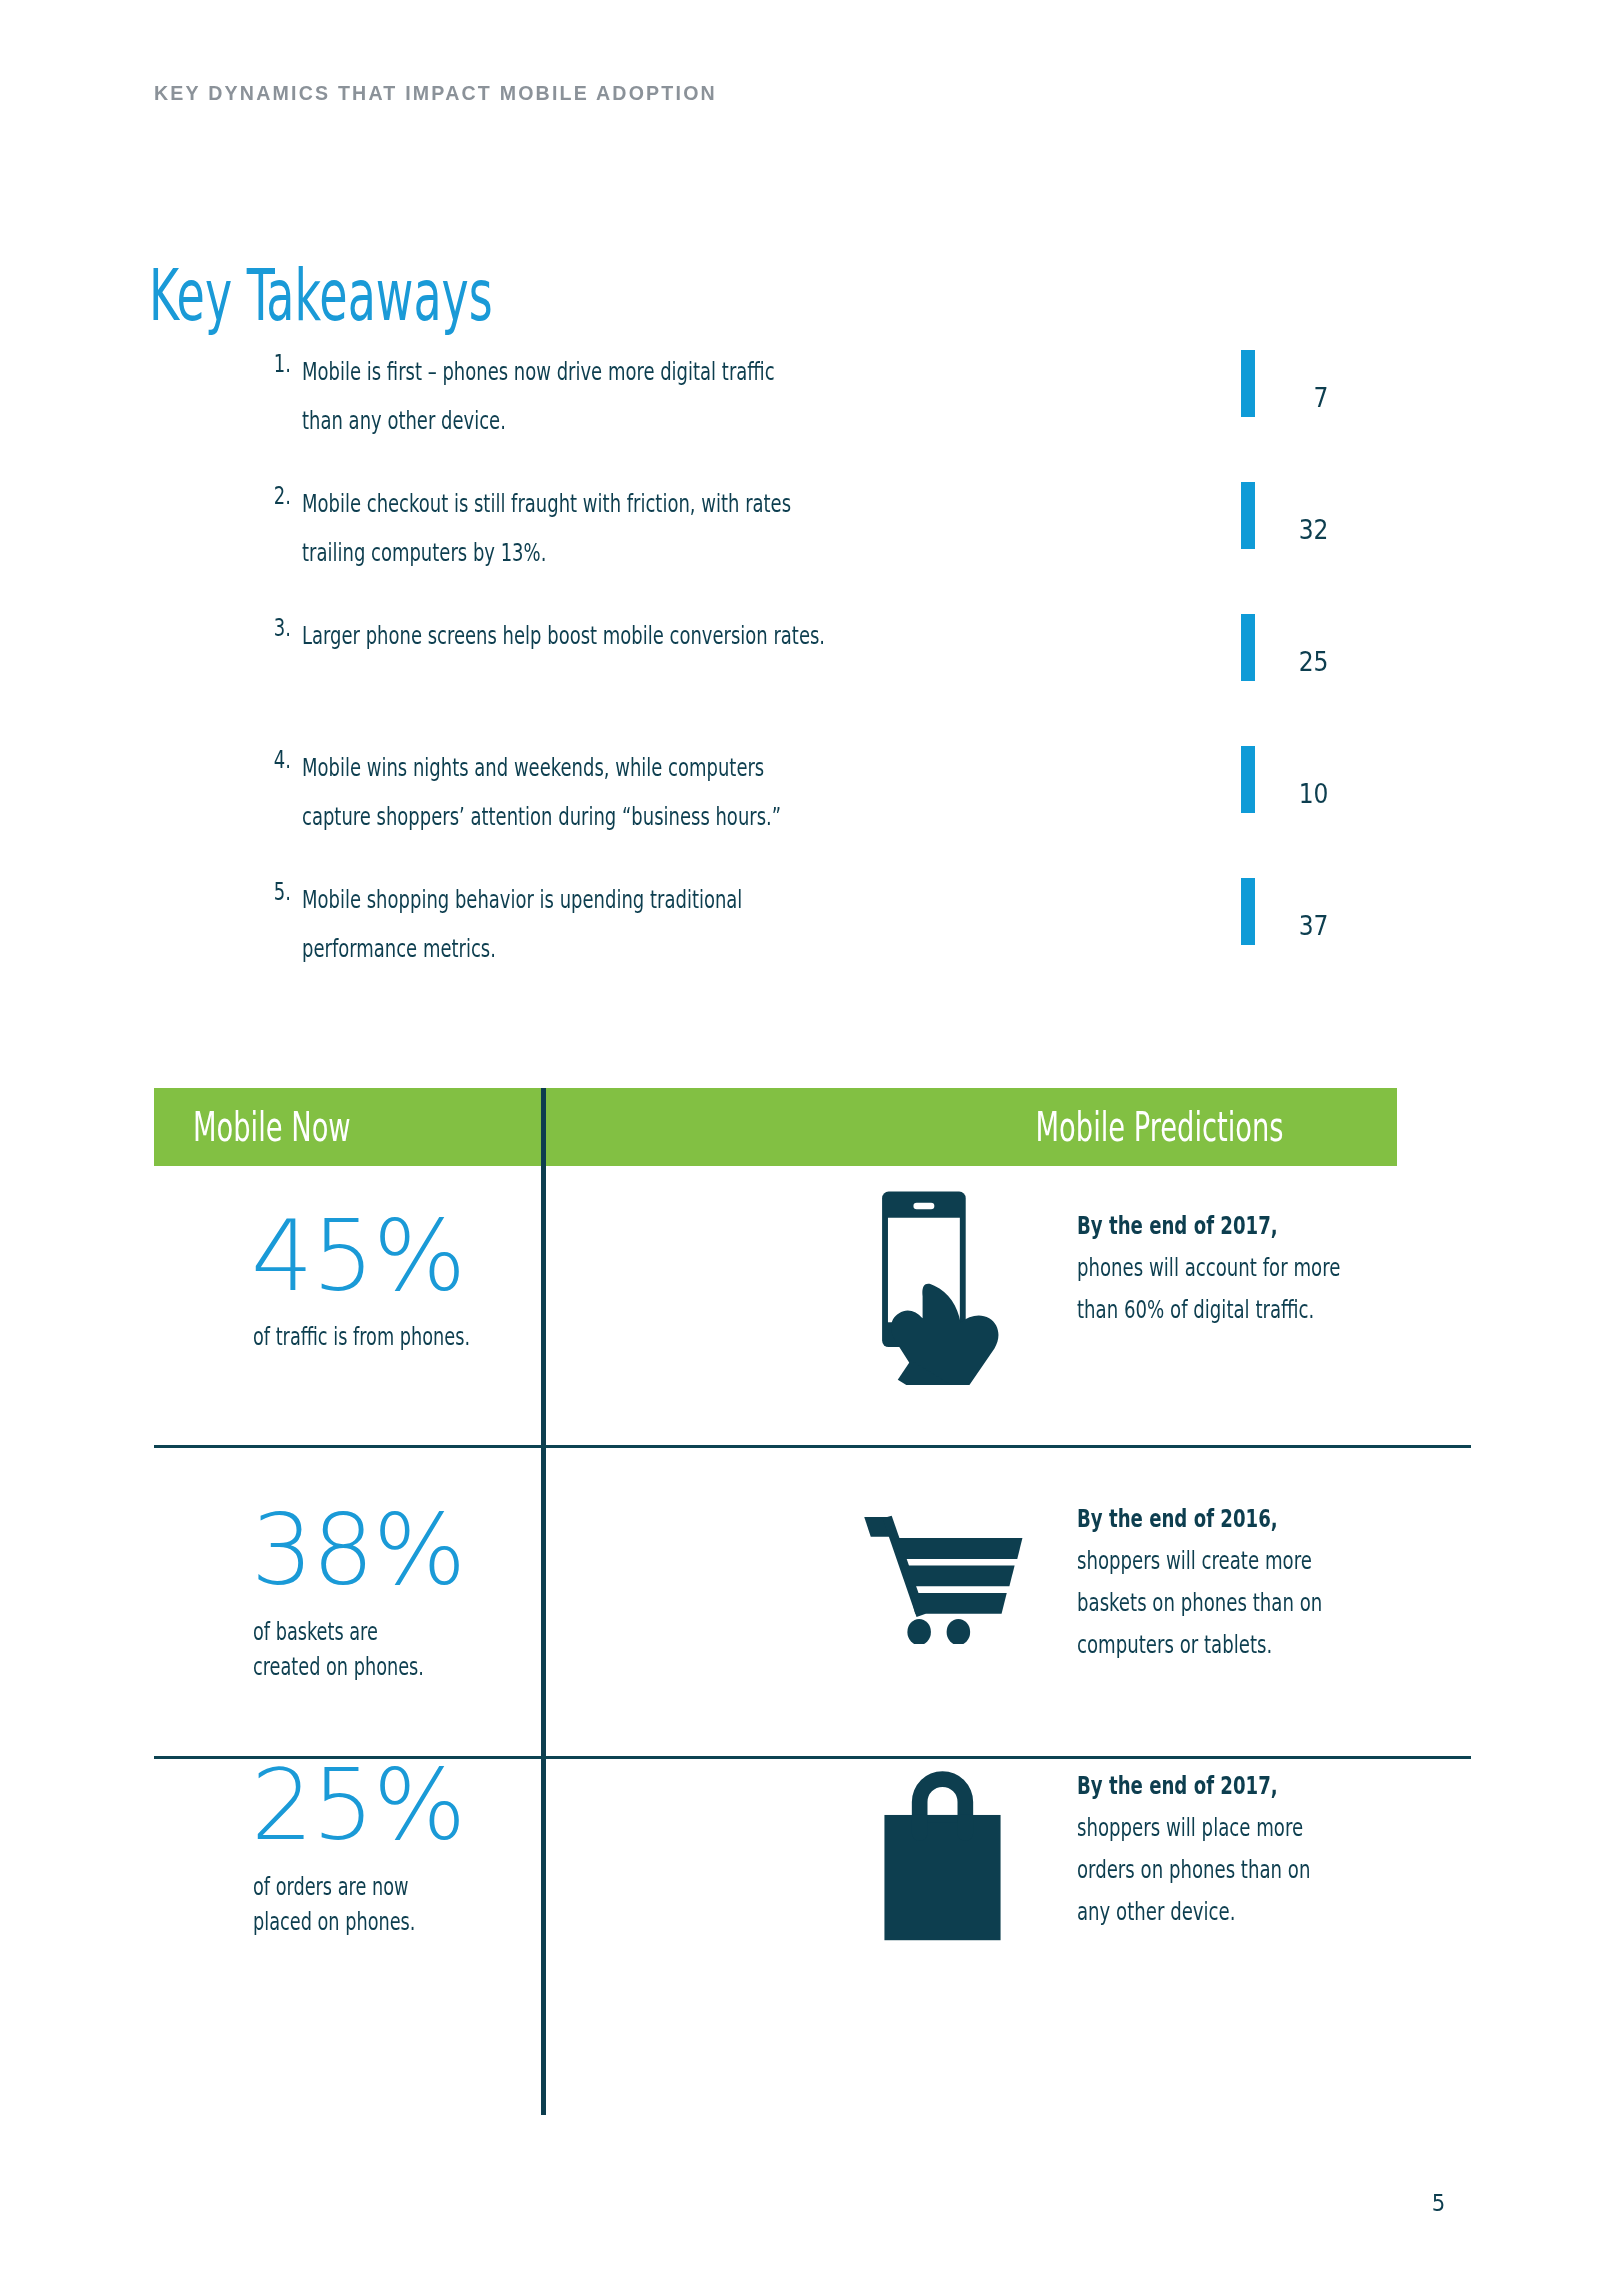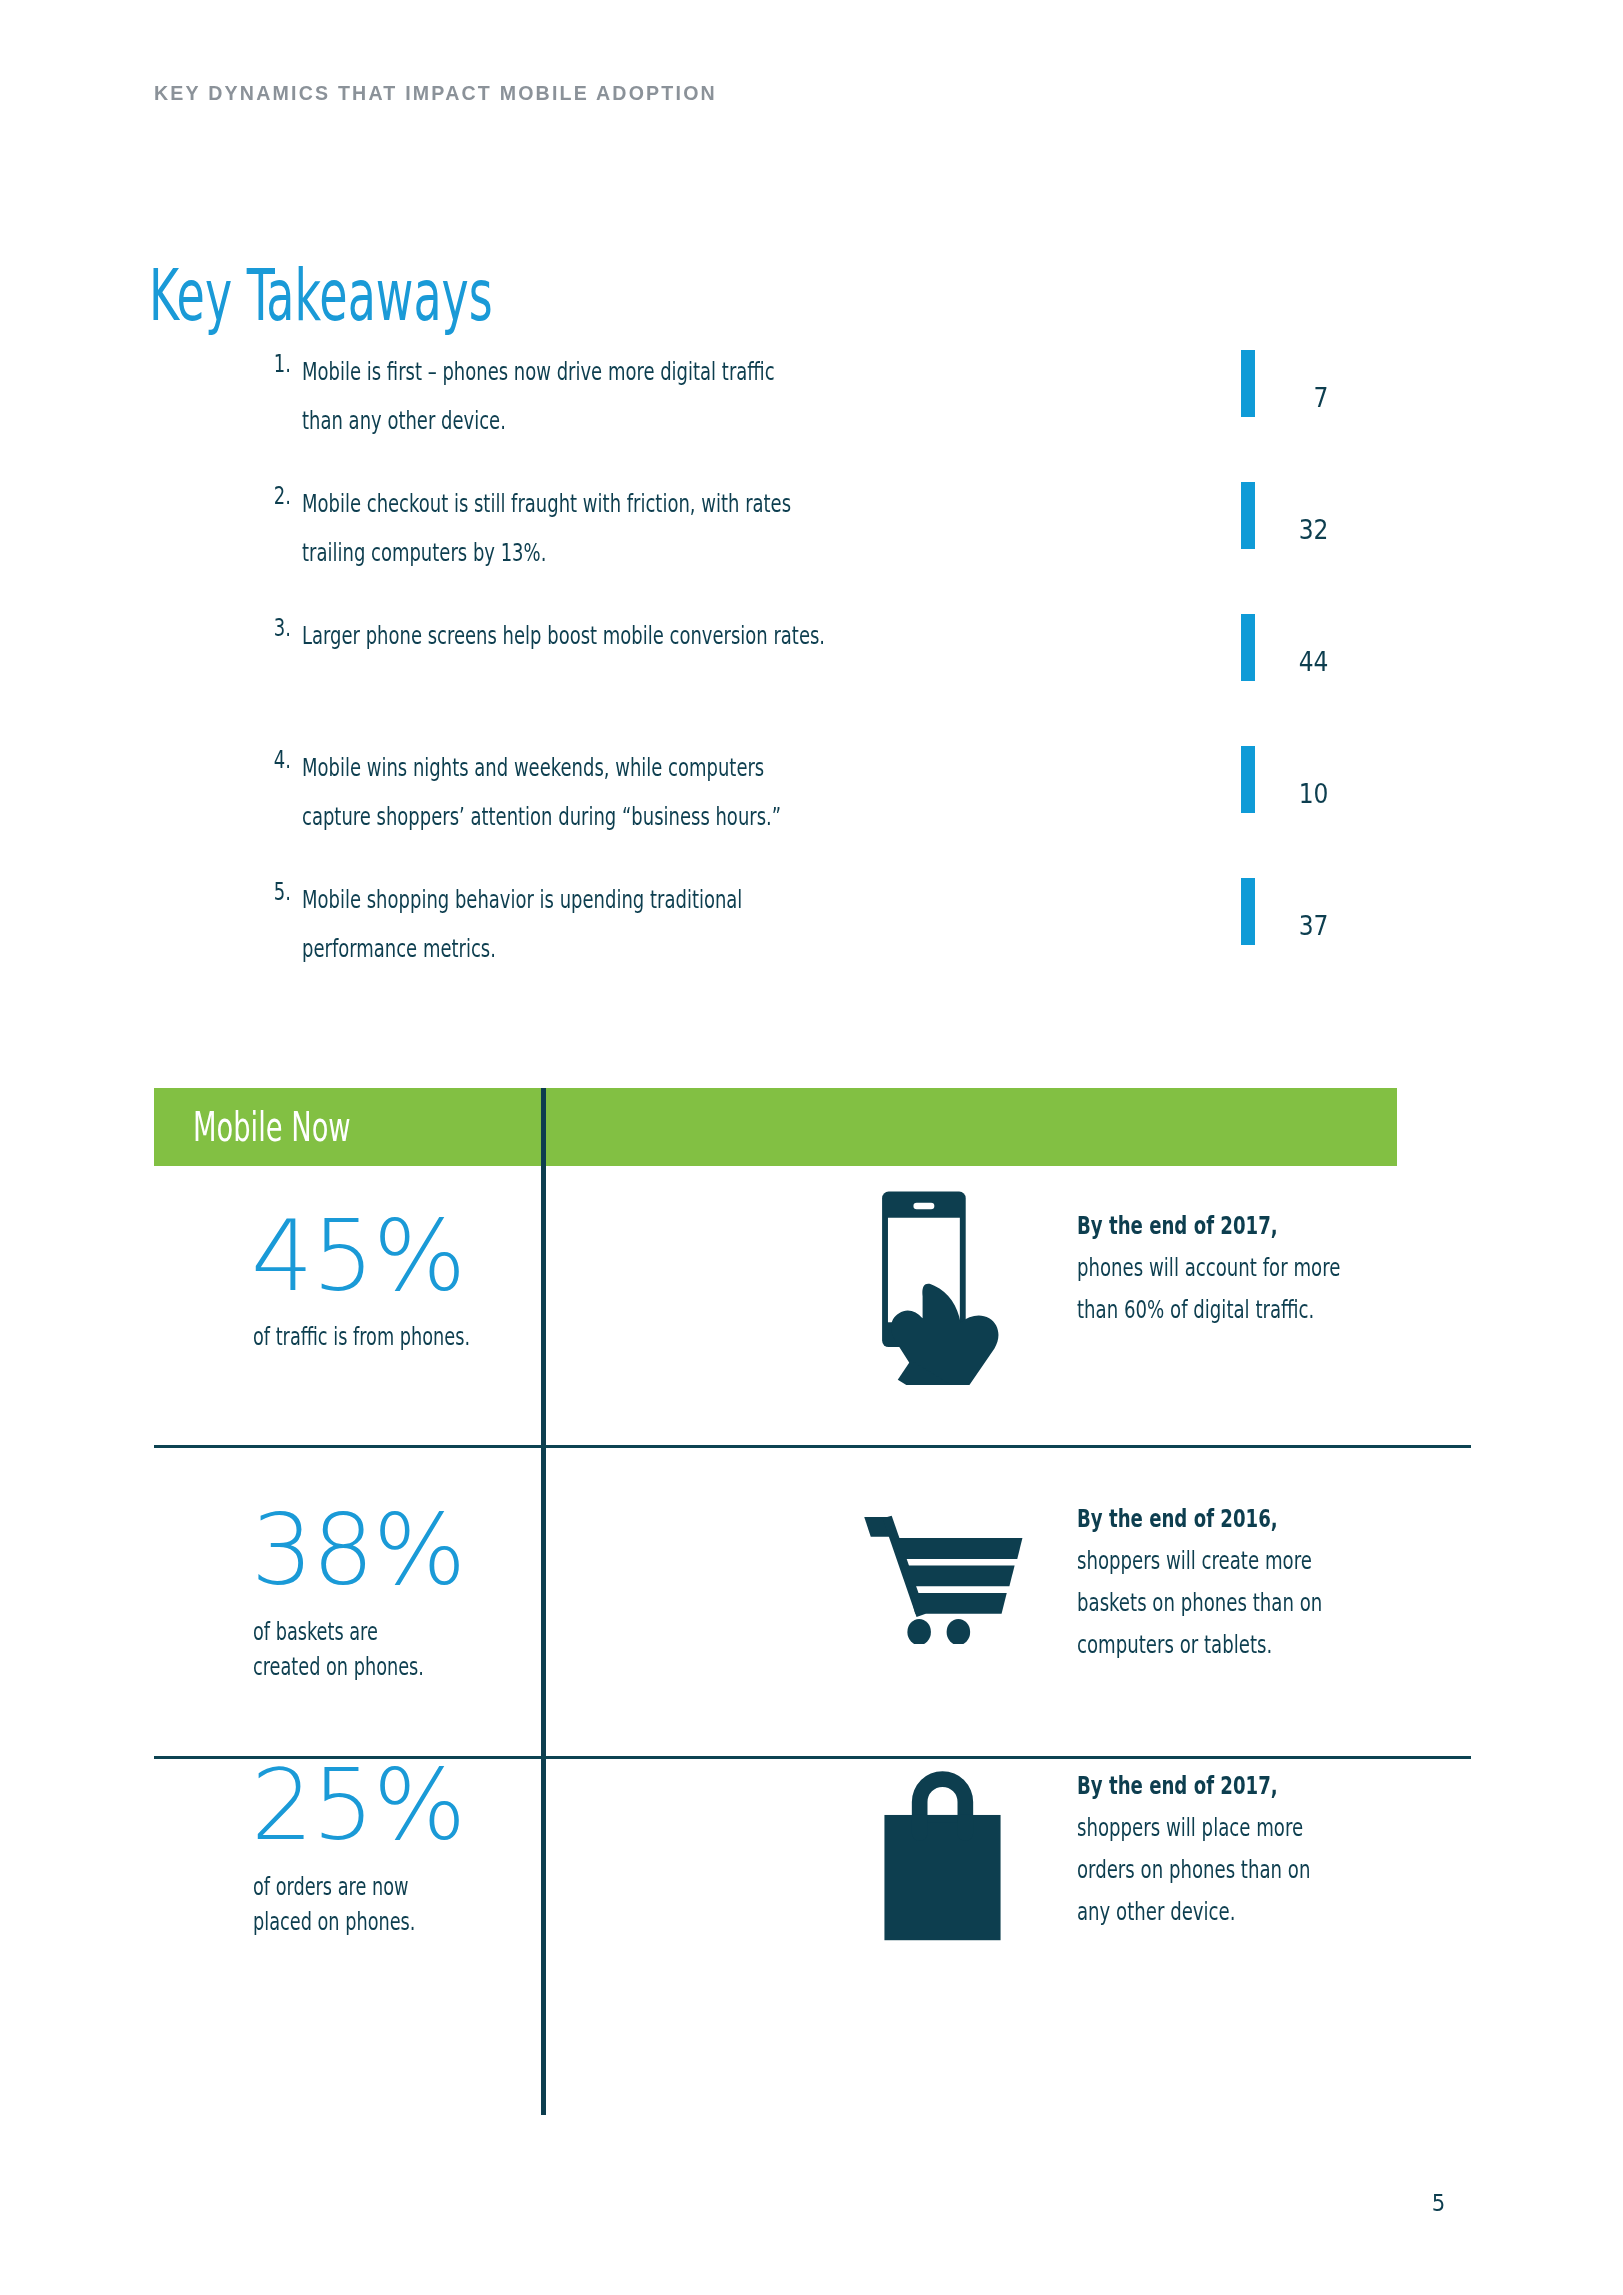--- a/index.html
+++ b/index.html
@@ -284,21 +284,21 @@
       <div class="tk-bar"></div>
       <div class="tk-page">32</div>
     </div>
 
     <div class="takeaway-row">
       <div class="tk-num">3.</div>
       <div class="tk-text">
         <span>Larger phone screens help boost mobile conversion rates.</span>
       </div>
       <div class="tk-bar"></div>
-      <div class="tk-page">44</div>
+      <div class="tk-page">25</div>
     </div>
 
     <div class="takeaway-row">
       <div class="tk-num">4.</div>
       <div class="tk-text">
         <span>Mobile wins nights and weekends, while computers</span>
         <span>capture shoppers’ attention during “business hours.”</span>
       </div>
       <div class="tk-bar"></div>
       <div class="tk-page">10</div>
@@ -313,20 +313,21 @@
       <div class="tk-bar"></div>
       <div class="tk-page">37</div>
     </div>
 
   </div>
 
   <div class="cmp">
 
     <div class="cmp-head">
       <div class="cmp-head-left">Mobile Now</div>
+      <div class="cmp-head-right"><span>Mobile Predictions</span></div>
     </div>
 
     <div class="cmp-vline"></div>
     <div class="cmp-hline r1"></div>
     <div class="cmp-hline r2"></div>
 
     <div class="cmp-row row1">
       <div class="stat-block">
         <div class="stat-pct">45%</div>
         <div class="stat-cap">

